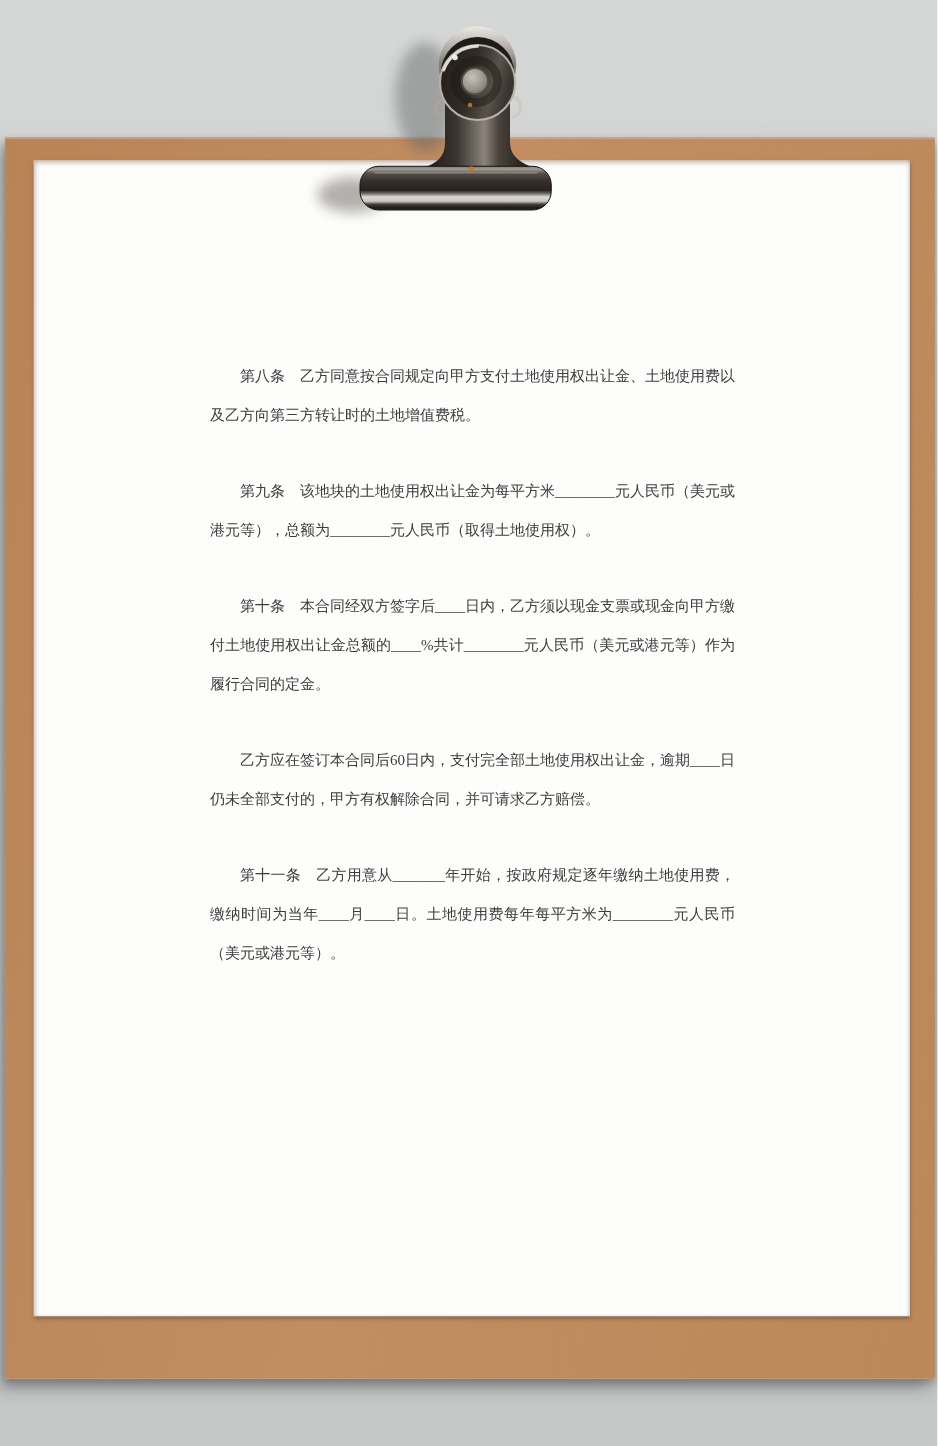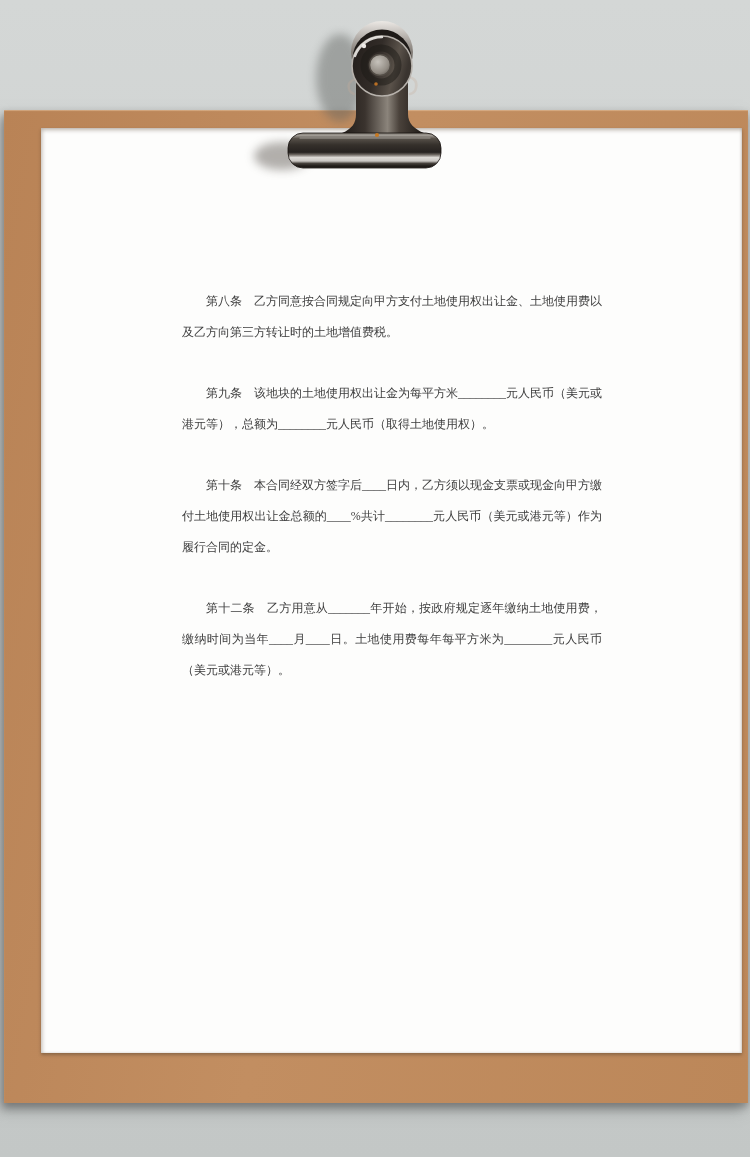--- a/index.html
+++ b/index.html
@@ -23,21 +23,21 @@
     width: 744px;
     height: 993px;
     background: linear-gradient(100deg, #b8powder 0%, #c28e61 0%);
     background: linear-gradient(100deg, #b98356 0%, #c28e61 45%, #bc8759 100%);
     box-shadow: -5px 7px 12px rgba(96, 99, 99, 0.55),
                 0 4px 7px rgba(82, 82, 80, 0.45),
                 inset 0 1px 1px rgba(255, 232, 205, 0.35);
   }
   .paper {
     position: absolute;
-    left: 37px;
+    left: 23px;
     top: 18px;
     width: 701px;
     height: 925px;
     background: #fdfdfc;
     box-shadow: inset 1px 2px 4px rgba(95, 78, 60, 0.40),
                 inset -1px 0 2px rgba(95, 78, 60, 0.18),
                 0 2px 3px rgba(80, 62, 45, 0.45);
   }
   .doc-text {
     position: absolute;
@@ -66,21 +66,22 @@
 <body>
 
 <div class="scene">
 
   <div class="clipboard">
     <div class="paper">
       <div class="doc-text">
         <p>第八条　乙方同意按合同规定向甲方支付土地使用权出让金、土地使用费以及乙方向第三方转让时的土地增值费税。</p>
         <p>第九条　该地块的土地使用权出让金为每平方米________元人民币（美元或港元等），总额为________元人民币（取得土地使用权）。</p>
         <p>第十条　本合同经双方签字后____日内，乙方须以现金支票或现金向甲方缴付土地使用权出让金总额的____%共计________元人民币（美元或港元等）作为履行合同的定金。</p>
-        <p>第十二条　乙方用意从_______年开始，按政府规定逐年缴纳土地使用费，缴纳时间为当年____月____日。土地使用费每年每平方米为________元人民币（美元或港元等）。</p>
+        <p>乙方应在签订本合同后60日内，支付完全部土地使用权出让金，逾期____日仍未全部支付的，甲方有权解除合同，并可请求乙方赔偿。</p>
+        <p>第十一条　乙方用意从_______年开始，按政府规定逐年缴纳土地使用费，缴纳时间为当年____月____日。土地使用费每年每平方米为________元人民币（美元或港元等）。</p>
       </div>
     </div>
   </div>
 
   <svg class="clip-svg" viewBox="0 0 195 160" xmlns="http://www.w3.org/2000/svg">
     <defs>
       <filter id="soft" x="-80%" y="-80%" width="260%" height="260%">
         <feGaussianBlur stdDeviation="5"></feGaussianBlur>
       </filter>
       <linearGradient id="gRim" x1="0" y1="0" x2="0" y2="1">

